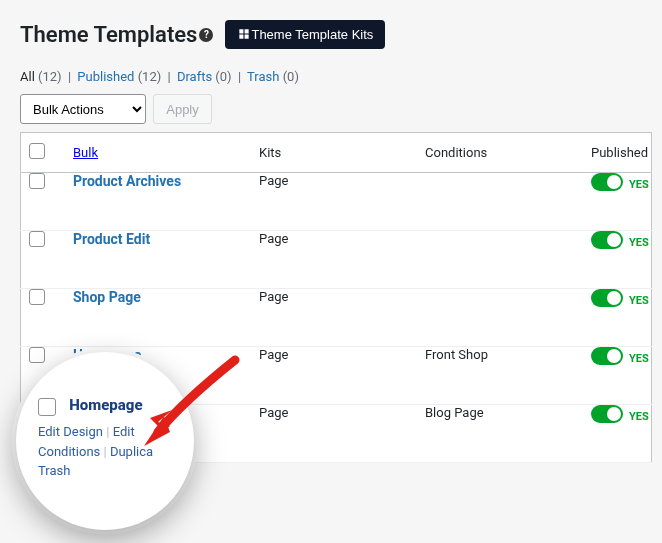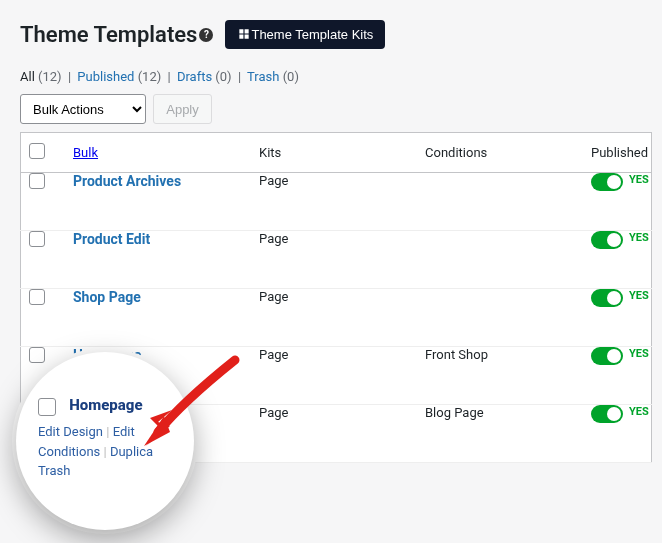--- a/index.html
+++ b/index.html
@@ -17,21 +17,21 @@
 .actions-row{margin:8px 0}
 select{padding:3px 24px 3px 8px;border:1px solid #8c8f94;border-radius:3px;font-size:13px;height:30px;background:#fff}
 .apply-btn{padding:4px 12px;border:1px solid #dcdcde;background:#f6f7f7;color:#a7aaad;border-radius:3px;font-size:13px;height:30px;margin-left:4px}
 table{width:100%;border-collapse:collapse;background:#fff;border:1px solid #c3c4c7;margin-top:8px;table-layout:fixed}
 th{text-align:left;padding:10px 8px;font-weight:400;color:#2271b1;border-bottom:1px solid #c3c4c7}
 th.check-col{width:28px}
 td{padding:0 8px;vertical-align:top;border-bottom:1px solid #eee}
 tr.item td{padding-bottom:36px}
 .title-link{color:#2271b1;font-weight:700;text-decoration:none;font-size:14px}
 .type-cell{color:#1d2327}
-.toggle{display:inline-flex;align-items:flex-start;gap:6px}
+.toggle{display:inline-flex;align-items:flex-end;gap:6px}
 .switch{width:32px;height:18px;background:#00a32a;border-radius:10px;position:relative;cursor:pointer}
 .switch::after{content:"";width:14px;height:14px;background:#fff;border-radius:50%;position:absolute;top:2px;right:2px}
 .yes-label{color:#00a32a;font-weight:700;font-size:11px}
 input[type=checkbox]{width:16px;height:16px;margin:0;border:1px solid #8c8f94;border-radius:3px;appearance:none;background:#fff;cursor:pointer}
 th.hcell{color:#1d2327}
 
 
 .magnifier{position:absolute;left:16px;top:352px;width:178px;height:178px;border-radius:50%;background:#fff;box-shadow:0 10px 30px rgba(0,0,0,.35),0 0 0 4px #fff;overflow:hidden;z-index:20}
 .mag-inner{padding:20px 20px 0 22px}
 .mag-cb{display:inline-block;width:16px;height:16px;border:1px solid #8c8f94;border-radius:3px;margin-right:10px;vertical-align:top;margin-top:2px}

